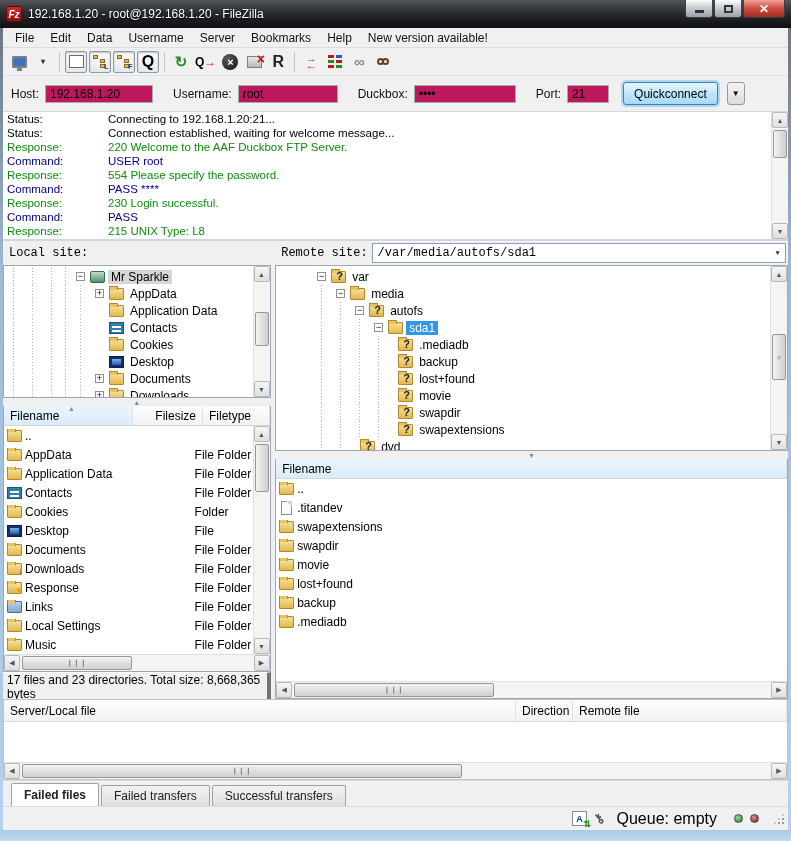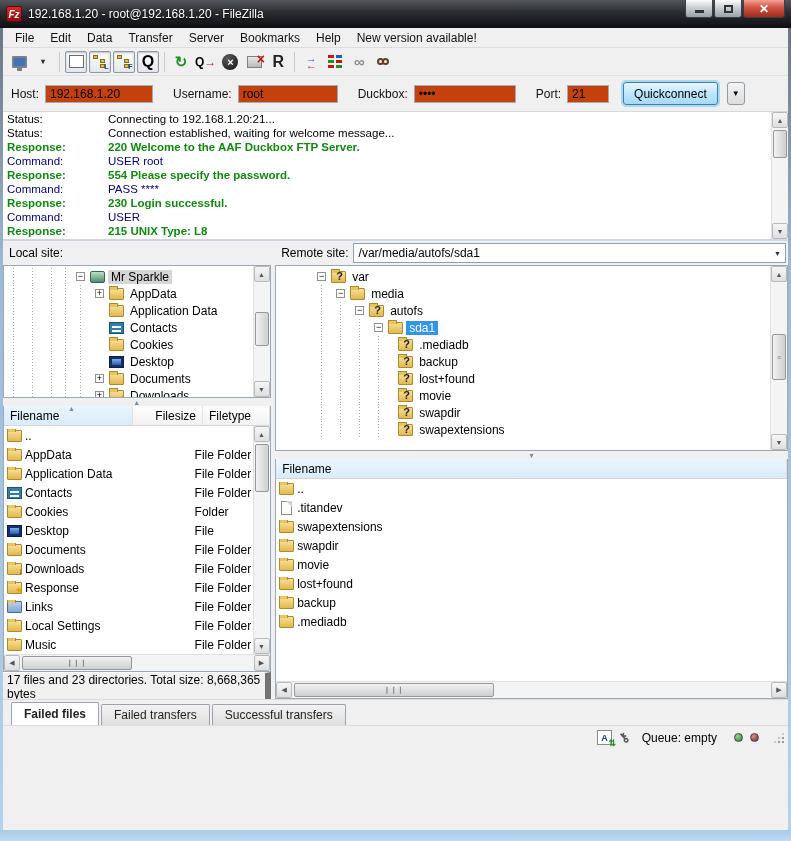--- a/index.html
+++ b/index.html
@@ -48,48 +48,48 @@
   .lst { display:flex; flex-direction:column; gap:2px; }
   .lst div { display:flex; gap:2px; }
   .lst i { width:6px; height:3px; display:block; }
   .binoc { display:flex; }
   .binoc i { width:7px; height:7px; border:2px solid #6b3a1f; border-radius:50%; display:block; }
   .binoc i+i { margin-left:-2px; }
 
   
   .quickbar { height:36px; flex:none; display:flex; align-items:center; background:#f0f0f0; border-bottom:1px solid #d8d8d8; padding:0 8px; gap:6px; }
   .qlabel { font-size:12px; color:#111; }
-  .tfield { height:18px; border:1px solid #a5acb5; background:#c2410c; font:12px "Liberation Sans",sans-serif; padding:0 4px; }
+  .tfield { height:18px; border:1px solid #a5acb5; background:#be185d; font:12px "Liberation Sans",sans-serif; padding:0 4px; }
   .qc-btn { height:23px; padding:0 10px; font:12px "Liberation Sans",sans-serif; background:linear-gradient(#eaf6fd,#bee6fd 50%,#a7d9f5); border:1px solid #3c7fb1; border-radius:3px; box-shadow:0 0 0 2px #a9d9f2; margin-left:8px; }
   .qc-dd { height:23px; width:18px; font-size:8px; background:linear-gradient(#f4f4f4,#dcdcdc); border:1px solid #8e9aa5; border-radius:3px; display:flex; align-items:center; justify-content:center; margin-left:3px; }
 
   
   .log { height:129px; flex:none; background:#fff; border-bottom:2px solid #cdd8e4; display:flex; overflow:hidden; }
   .log-lines { flex:1; overflow:hidden; padding-top:1px; }
   .log-row { display:flex; height:14px; font-size:11.5px; white-space:nowrap; }
   .log-row .ltype { width:105px; flex:none; padding-left:4px; }
-  .k-status { color:#000; } .k-response { color:#0d8c0d;font-weight:bold; } .k-command { color:#00008b; }
+  .k-status { color:#000; } .k-response { color:#0d8c0d; } .k-command { color:#00008b; }
 
   
   .sbv { width:17px; flex:none; background:#f4f4f4; display:flex; flex-direction:column; position:relative; border-left:1px solid #e0e0e0; }
   .sb-arrow { height:16px; flex:none; background:linear-gradient(#f6f6f6,#dfdfdf); border:1px solid #b9b9b9; border-radius:2px; color:#555; font-size:7px; display:flex; align-items:center; justify-content:center; }
   .sbv .track { flex:1; position:relative; }
   .sb-thumb-v { position:absolute; left:1px; right:1px; background:linear-gradient(90deg,#f2f2f2,#cfcfcf); border:1px solid #979797; border-radius:2px; }
   .sbh { height:17px; flex:none; background:#f4f4f4; display:flex; border-top:1px solid #e0e0e0; }
   .sbh .sb-arrow { width:16px; height:100%; }
   .sbh .track { flex:1; position:relative; }
   .sb-thumb-h { position:absolute; top:1px; bottom:1px; background:linear-gradient(#f2f2f2,#cfcfcf); border:1px solid #979797; border-radius:2px; display:flex; align-items:center; justify-content:center; color:#888; font-size:7px; letter-spacing:1px; }
 
   
   .panes { height:458px; flex:none; display:flex; }
   .col { display:flex; flex-direction:column; }
   .col.local { width:288px; }
   .vsplit { width:5px; background:#f0f0f0; }
   .col.remote { width:552px; }
-  .sitebar { height:24px; flex:none; display:flex; align-items:center; gap:4px; padding:12px 2px; background:#f0f0f0; }
+  .sitebar { height:24px; flex:none; display:flex; align-items:center; gap:4px; padding:12px 2px; background:#f0f0f0;font-family:Liberation Mono, monospace; }
   .sitebar .slabel { font-size:12px; padding-left:4px; flex:none; }
   .combo { flex:1; height:20px; background:#fff; border:1px solid #8ca0b4; display:flex; align-items:center; font-size:12px; padding-left:5px; }
   .combo .dd { margin-left:auto; width:15px; align-self:stretch; display:flex; align-items:center; justify-content:center; font-size:7px; color:#333; }
 
   .treepanel { flex:none; background:#fff; border:1px solid #9aa8b8; display:flex; overflow:hidden; }
   .tree { flex:1; overflow:hidden; padding-top:2px; }
   .tree-row { display:flex; align-items:center; height:17px; font-size:12px; white-space:nowrap; }
   .g { width:19px; height:100%; flex:none; background:repeating-linear-gradient(to bottom,#b0b0b0 0 1px,transparent 1px 3px); background-size:1px 100%; background-repeat:no-repeat; background-position:9px 0; }
   .exp { width:9px; height:9px; flex:none; border:1px solid #919191; background:#fff; font-size:9px; line-height:7px; text-align:center; margin:0 5px; color:#000; }
   .noexp { width:19px; flex:none; }
@@ -116,21 +116,21 @@
   .gapsplit { height:8px; flex:none; background:#f0f0f0; display:flex; align-items:center; justify-content:center; color:#7a8a9a; font-size:8px; }
   .lheader { height:20px; flex:none; display:flex; background:linear-gradient(#fdfdfd,#f2f2f2); border-bottom:1px solid #d5d5d5; font-size:12px; }
   .hcell { display:flex; align-items:center; padding:0 6px; border-right:1px solid #e2e2e2; }
   .hcell.sorted { background:linear-gradient(#eaf5fd,#d9ecfa); position:relative; }
   .sortarrow { position:absolute; top:-1px; left:50%; font-size:7px; color:#7090a8; }
   .lrows { flex:1; overflow:hidden; }
   .lrow { display:flex; align-items:center; height:19px; font-size:12px; white-space:nowrap; }
   .lrow .c-name { flex:1; display:flex; align-items:center; padding-left:3px; overflow:hidden; }
   .c-size { width:70px; flex:none; text-align:right; padding-right:8px; }
   .c-type { width:62px; flex:none; padding-left:4px; }
-  .paneststatus { height:28px; flex:none; background:#f0f0f0; border-top:1px solid #ffffff; display:flex; align-items:center; font-size:12px; padding-left:4px; border-right:6px solid #737373; }
+  .paneststatus { height:28px; flex:none; background:#f0f0f0; border-top:1px solid #ffffff; display:flex; align-items:center; font-size:12px; padding-left:4px; border-right:4px solid #737373; }
 
   .listbody { display:flex; flex:1; overflow:hidden; }
 
   
   .queue { height:81px; flex:none; display:flex; flex-direction:column; background:#fff; border:1px solid #b8c4d0; }
   .qheader { height:22px; flex:none; display:flex; background:linear-gradient(#fdfdfd,#f2f2f2); border-bottom:1px solid #dcdcdc; font-size:12px; }
   .qheader .hcell { border-right:1px solid #e2e2e2; }
   .q-local { width:512px; } .q-dir { width:57px; } .q-remote { flex:1; }
   .qempty { flex:1; }
 
@@ -138,21 +138,21 @@
   .tabsrow { height:26px; flex:none; display:flex; align-items:flex-end; background:#f0f0f0; padding-left:8px; gap:2px; border-top:1px solid #dcdcdc; }
   .tab { height:21px; display:flex; align-items:center; padding:0 12px; font-size:12px; border:1px solid #9aa4ae; border-bottom:none; border-radius:2px 2px 0 0; background:linear-gradient(#f2f2f2,#dfdfdf); color:#222; }
   .tab.active { background:#fff; font-weight:bold; height:23px; }
 
   
   .statusbar { height:24px; flex:none; display:flex; align-items:center; background:#f0f0f0; border-top:1px solid #dcdcdc; padding:0 4px; }
   .sb-right { margin-left:auto; display:flex; align-items:center; gap:7px; }
   .ascii-icon { width:15px; height:15px; border:1px solid #8a8a8a; background:#fff; font-size:9px; font-weight:bold; color:#13407a; display:flex; align-items:center; justify-content:center; position:relative; }
   .ascii-icon::after { content:"⇅"; position:absolute; right:-5px; bottom:-4px; color:#1f8f1f; font-size:9px; }
   .key-icon { color:#555; font-size:13px; transform:rotate(-40deg); font-weight:bold; }
-  .qtext { font-size:12px; margin:0 10px 0 6px; }
+  .qtext { font-size:16px; margin:0 10px 0 6px; }
   .led { width:9px; height:9px; border-radius:50%; border:1px solid #444; }
   .led.green { background:radial-gradient(circle at 35% 30%,#8fdc8f,#2e7d2e); }
   .led.red { background:radial-gradient(circle at 35% 30%,#d89090,#7d2424); }
   .grip { width:10px; height:10px; position:relative; margin-left:8px; }
   .grip::before { content:""; position:absolute; width:2px; height:2px; background:#9a9a9a; right:0; bottom:0; box-shadow:-4px 0 #9a9a9a,0 -4px #9a9a9a,-8px 0 #c8c8c8,0 -8px #c8c8c8,-4px -4px #c8c8c8; }
 </style>
 </head>
 <body>
 
 <div class="window">
@@ -174,21 +174,21 @@
   </div>
 
   <div class="frame">
     <div class="edge"></div>
     <div class="content">
 
       <div class="menubar">
         <span class="menu-item">File</span>
         <span class="menu-item">Edit</span>
         <span class="menu-item">Data</span>
-        <span class="menu-item">Transfer</span>
+        <span class="menu-item">Username</span>
         <span class="menu-item">Server</span>
         <span class="menu-item">Bookmarks</span>
         <span class="menu-item">Help</span>
         <span class="menu-item">New version available!</span>
       </div>
 
       <div class="toolbar">
         <div class="tbtn">
             <span class="mini-monitor"></span>
           </div>
@@ -308,21 +308,21 @@
           <div class="log-row k-command">
               <span class="ltype">Command:</span>
               <span>PASS ****</span>
             </div>
           <div class="log-row k-response">
               <span class="ltype">Response:</span>
               <span>230 Login successful.</span>
             </div>
           <div class="log-row k-command">
               <span class="ltype">Command:</span>
-              <span>USER</span>
+              <span>PASS</span>
             </div>
           <div class="log-row k-response">
               <span class="ltype">Response:</span>
               <span>215 UNIX Type: L8</span>
             </div>
 
         </div>
         <div class="sbv">
           <div class="sb-arrow">▲</div>
           <div class="track">
@@ -653,20 +653,27 @@
               </div>
               <div class="tree-row">
                 <span class="g"></span>
                   <span class="g"></span>
                   <span class="g"></span>
                   <span class="g"></span>
                   <span class="noexp" style="width:10px"></span>
                 <span class="ico folder folder-q"></span>
                 <span class="tlabel">swapextensions</span>
               </div>
+              <div class="tree-row">
+                <span class="g"></span>
+                  <span class="g"></span>
+                  <span class="noexp" style="width:10px"></span>
+                <span class="ico folder folder-q"></span>
+                <span class="tlabel">dvd</span>
+              </div>
             </div>
             <div class="sbv">
               <div class="sb-arrow">▲</div>
               <div class="track">
                   <div class="sb-thumb-v" style="top:52px;height:46px;display:flex;align-items:center;justify-content:center;color:#888;font-size:7px">≡</div>
                 </div>
               <div class="sb-arrow">▼</div>
             </div>
           </div>
 
@@ -732,20 +739,41 @@
               <div class="sb-arrow">◀</div>
               <div class="track">
                   <div class="sb-thumb-h" style="left:2px;width:200px">❙❙❙</div>
                 </div>
               <div class="sb-arrow">▶</div>
             </div>
           </div>
         </div>
       </div>
 
+      <div class="queue">
+        <div class="qheader">
+          <div class="hcell q-local">
+              <span>Server/Local file</span>
+            </div>
+          <div class="hcell q-dir">
+              <span>Direction</span>
+            </div>
+          <div class="hcell q-remote">
+              <span>Remote file</span>
+            </div>
+        </div>
+        <div class="qempty"></div>
+        <div class="sbh">
+          <div class="sb-arrow">◀</div>
+          <div class="track">
+              <div class="sb-thumb-h" style="left:2px;width:440px">❙❙❙</div>
+            </div>
+          <div class="sb-arrow">▶</div>
+        </div>
+      </div>
 
       <div class="tabsrow">
         <div class="tab active">Failed files</div>
         <div class="tab">Failed transfers</div>
         <div class="tab">Successful transfers</div>
       </div>
 
       <div class="statusbar">
         <div class="sb-right">
           <span class="ascii-icon">A</span>

